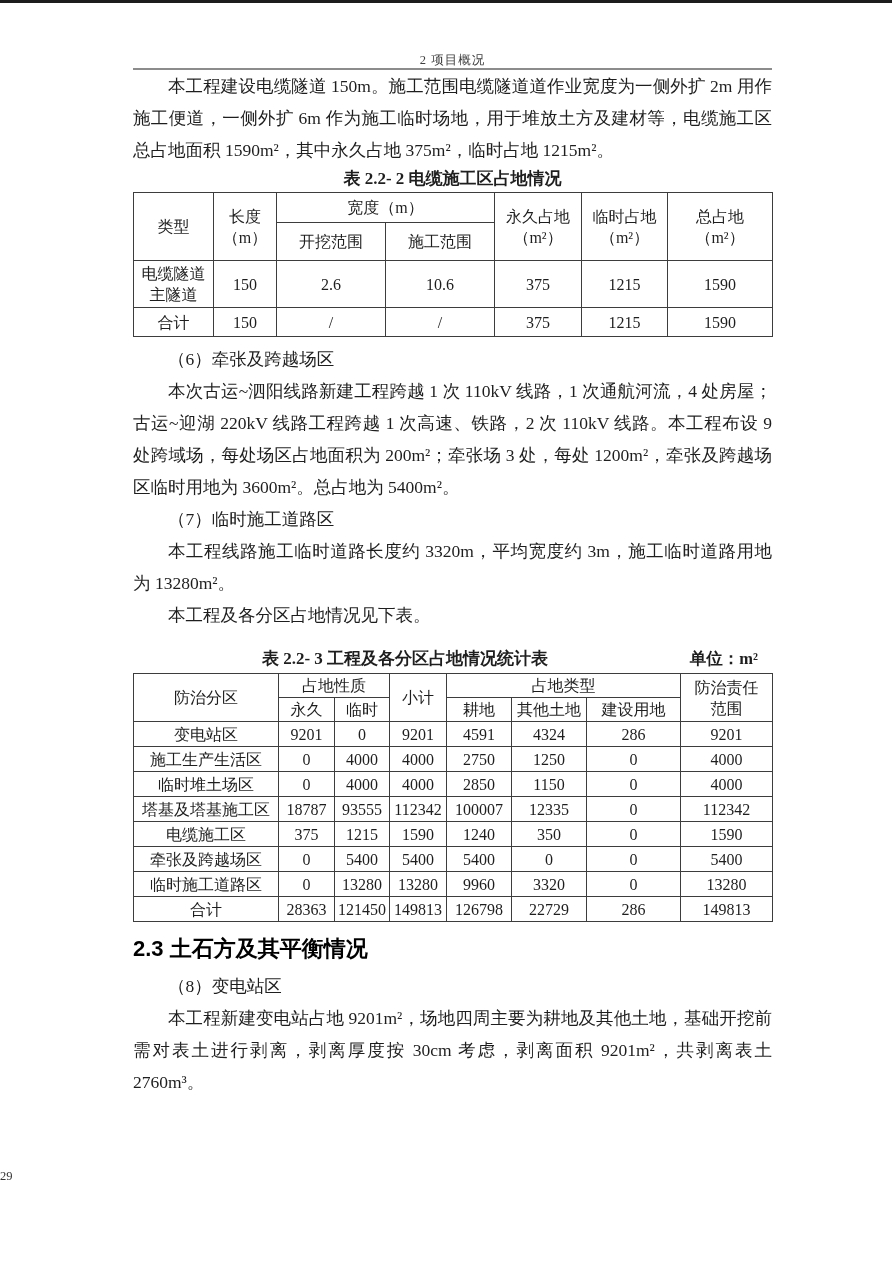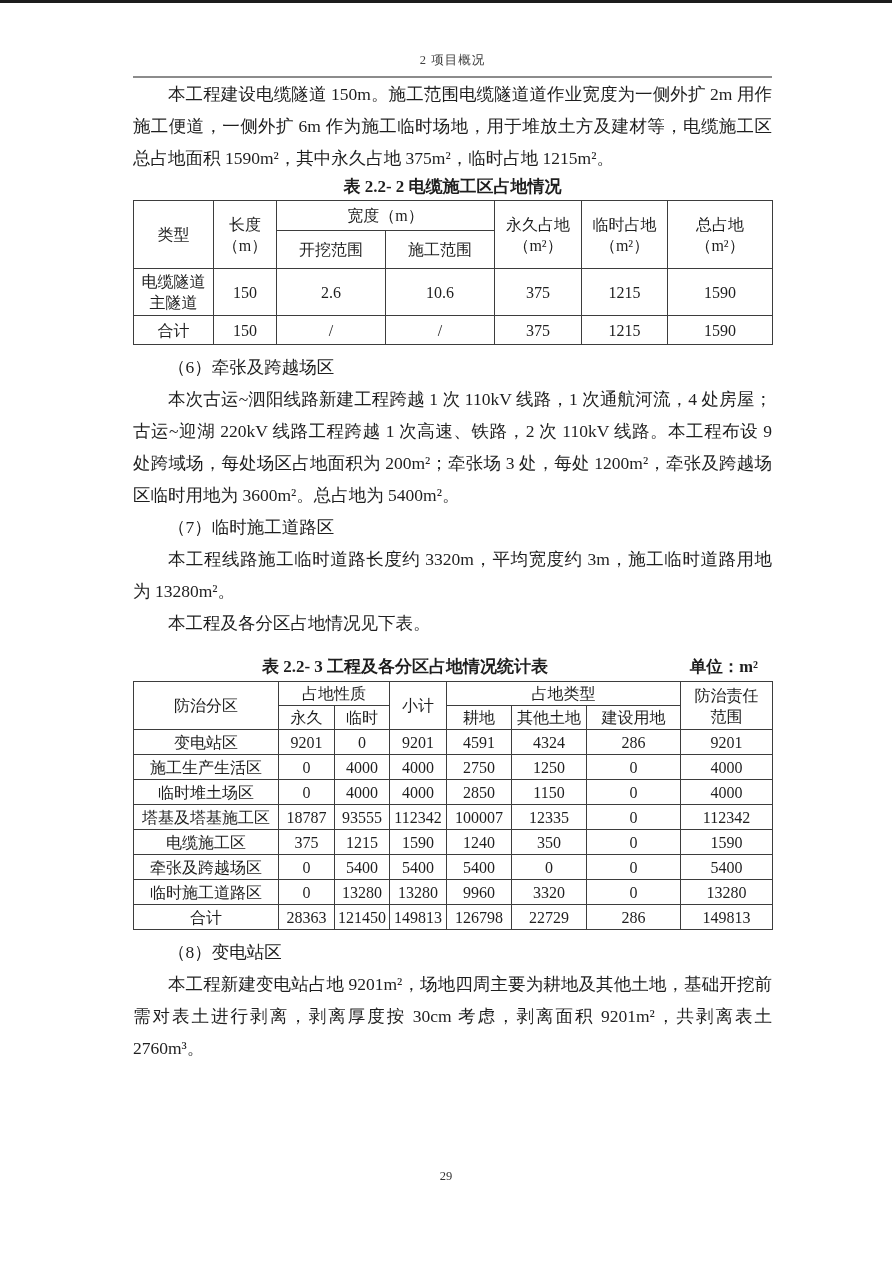--- a/index.html
+++ b/index.html
@@ -12,21 +12,20 @@
     position: relative;
     overflow: hidden;
   }
   .top-scan-bar { height: 3px; background: #1c1c1c; width: 100%; }
   .doc-header {
     margin: 50px 120px 0 133px;
     text-align: center;
     font-size: 12.5px;
     color: #3f3f3f;
     line-height: 15px;
-    padding-bottom: 8px;
     border-bottom: 2px solid #8c8c8c;
     letter-spacing: 1px;
   }
   .content { margin: 0 120px 0 133px; }
   .body-p {
     font-size: 17.5px;
     line-height: 32px;
     text-align: justify;
     text-indent: 2em;
     margin: 0;
@@ -83,21 +82,20 @@
     font-family: "Liberation Sans", "DejaVu Sans", sans-serif;
     font-weight: bold;
     font-size: 22px;
     line-height: 30px;
     margin-top: 12px;
     color: #000000;
   }
   .page-number {
     position: absolute;
     bottom: 78px; left: 0; right: 0;
-    text-align: center;
     font-size: 12.5px;
     color: #333333;
   }
 </style>
 </head>
 <body>
 
 <div class="top-scan-bar"></div>
 
 <div class="doc-header">
@@ -275,18 +273,19 @@
         <td>121450</td>
         <td>149813</td>
         <td>126798</td>
         <td>22729</td>
         <td>286</td>
         <td>149813</td>
       </tr>
     </tbody>
   </table>
 
+  <div class="section-heading">2.3 土石方及其平衡情况</div>
   <p class="body-p sub-heading h-gap">（8）变电站区</p>
   <p class="body-p">本工程新建变电站占地 9201m²，场地四周主要为耕地及其他土地，基础开挖前需对表土进行剥离，剥离厚度按 30cm 考虑，剥离面积 9201m²，共剥离表土 2760m³。</p>
 
 </div>
 
 <div class="page-number">29</div>
 
 </body></html>

